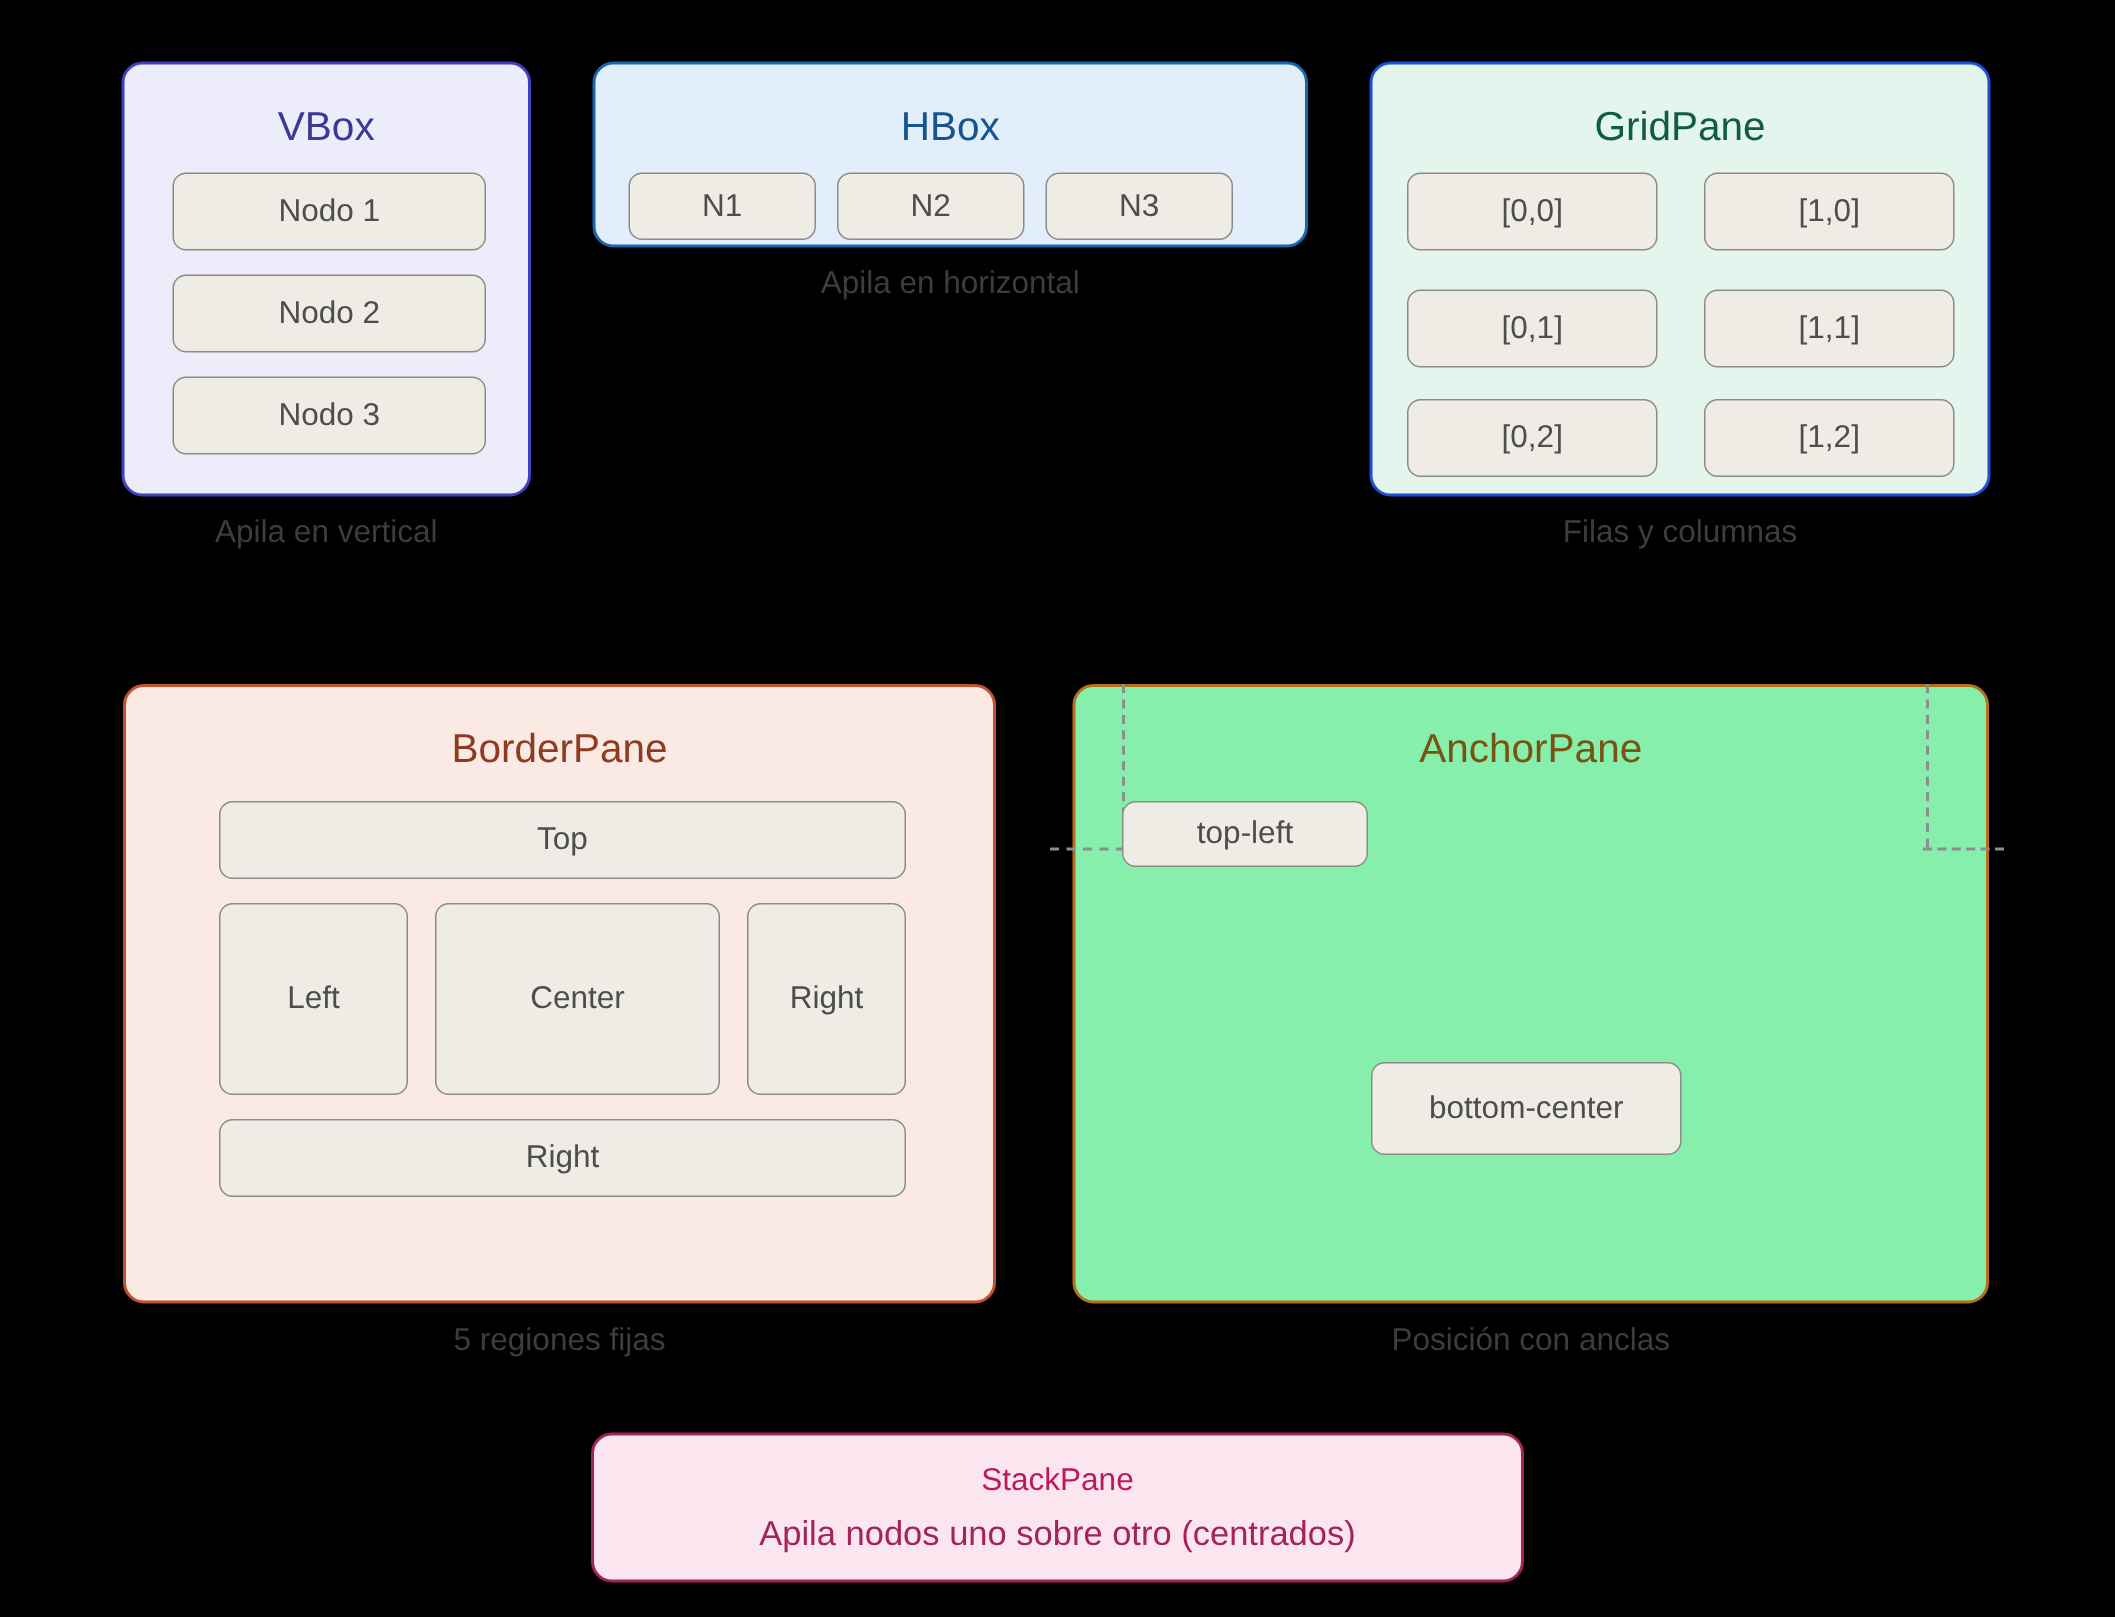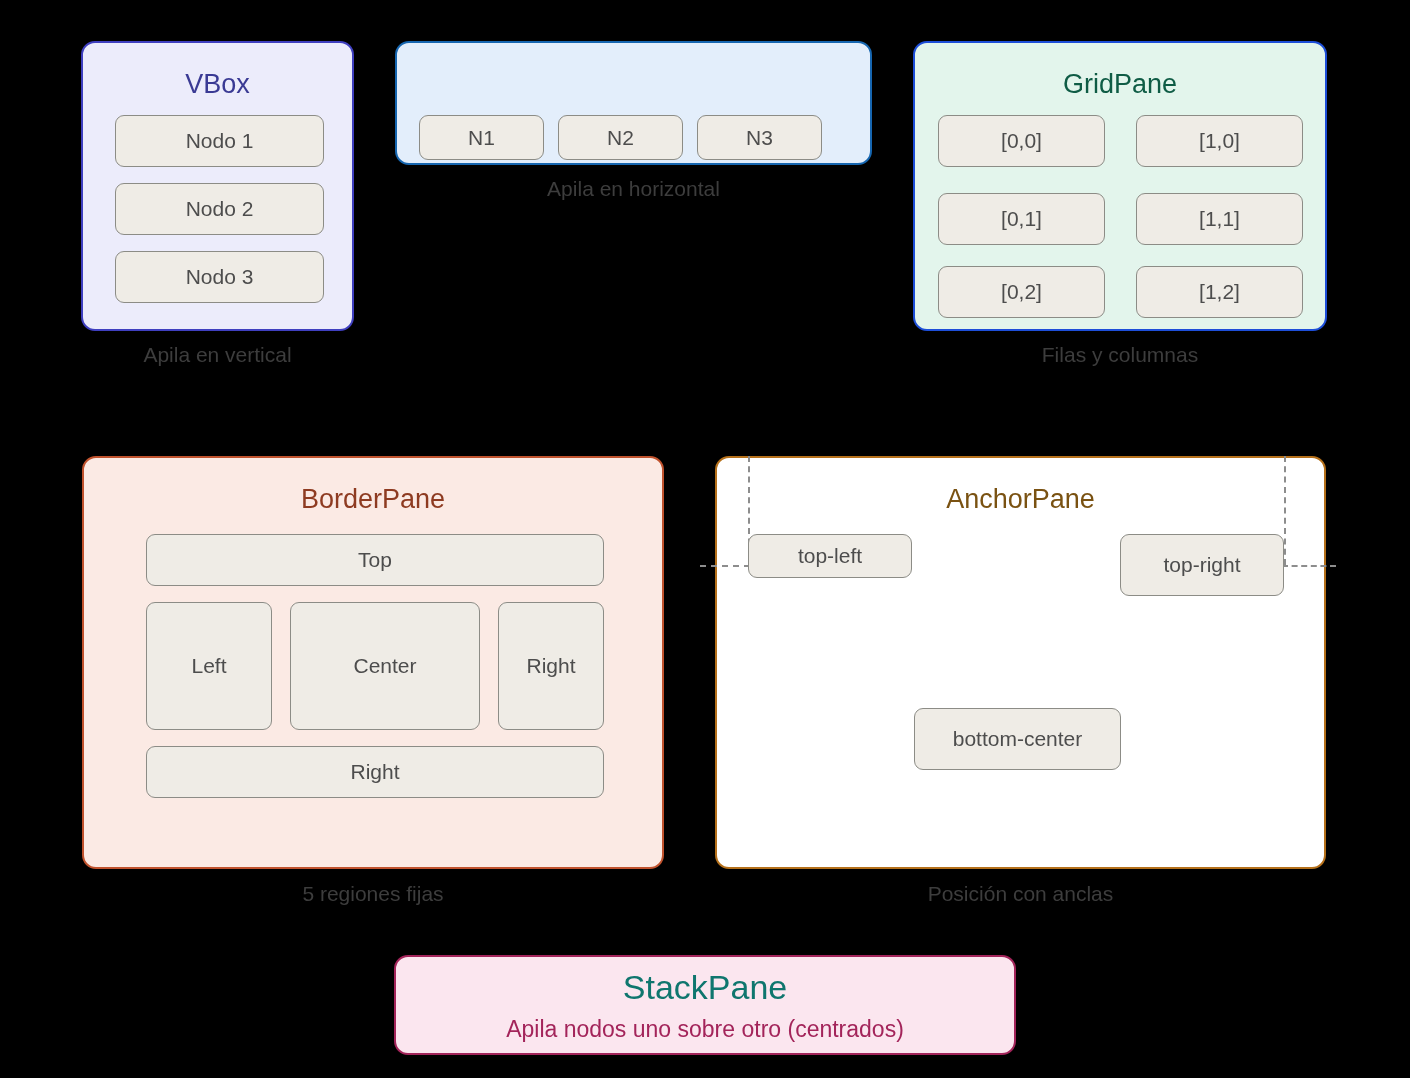--- a/index.html
+++ b/index.html
@@ -103,21 +103,21 @@
   #border-panel .panel-title { top: 28px; color: #8e3b21; }
   #bp-top   { left: 62px; top: 76px;  width: 458px; height: 52px; }
   #bp-left  { left: 62px; top: 144px; width: 126px; height: 128px; }
   #bp-center{ left: 206px; top: 144px; width: 190px; height: 128px; }
   #bp-right { left: 414px; top: 144px; width: 106px; height: 128px; }
   #bp-bottom{ left: 62px; top: 288px; width: 458px; height: 52px; }
 
   
   #anchor-panel {
     left: 715px; top: 456px; width: 611px; height: 413px;
-    background: #ffffff;
+    background: #86efac;
     border: 2px solid #b5701a;
     overflow: visible;
   }
   #anchor-panel .panel-title { top: 28px; color: #7a5212; }
   #ap-top-left    { left: 31px;  top: 76px;  width: 164px; height: 44px; }
   #ap-top-right   { left: 403px; top: 76px;  width: 164px; height: 62px; }
   #ap-bottom-center { left: 197px; top: 250px; width: 207px; height: 62px; }
 
   .guide-v {
     position: absolute;
@@ -138,22 +138,22 @@
   #stack-panel {
     left: 394px; top: 955px; width: 622px; height: 100px;
     background: #fbe6ef;
     border: 2px solid #a3245a;
     display: flex;
     flex-direction: column;
     align-items: center;
     justify-content: center;
   }
   #stack-title {
-    font-size: 34px;
-    color: #0f766e;
+    font-size: 21px;
+    color: #be185d;
     line-height: 1;
     margin-bottom: 14px;
     white-space: nowrap;
   }
   #stack-subtitle {
     font-size: 23px;
     color: #a3245a;
     line-height: 1;
     white-space: nowrap;
   }
@@ -170,20 +170,21 @@
 
 <div class="panel" id="vbox-panel">
   <div class="panel-title">VBox</div>
   <div class="chip" id="vbox-n1">Nodo 1</div>
   <div class="chip" id="vbox-n2">Nodo 2</div>
   <div class="chip" id="vbox-n3">Nodo 3</div>
 </div>
 <div class="caption" id="cap-vbox">Apila en vertical</div>
 
 <div class="panel" id="hbox-panel">
+  <div class="panel-title">HBox</div>
   <div class="chip" id="hbox-n1">N1</div>
   <div class="chip" id="hbox-n2">N2</div>
   <div class="chip" id="hbox-n3">N3</div>
 </div>
 <div class="caption" id="cap-hbox">Apila en horizontal</div>
 
 <div class="panel" id="grid-panel">
   <div class="panel-title">GridPane</div>
   <div class="chip grid-col0 grid-row0">[0,0]</div>
   <div class="chip grid-col1 grid-row0">[1,0]</div>
@@ -204,21 +205,20 @@
 </div>
 <div class="caption" id="cap-border">5 regiones fijas</div>
 
 <div class="panel" id="anchor-panel">
   <div class="panel-title">AnchorPane</div>
   <div class="guide-v" id="guide-v-left"></div>
   <div class="guide-v" id="guide-v-right"></div>
   <div class="guide-h" id="guide-h-left"></div>
   <div class="guide-h" id="guide-h-right"></div>
   <div class="chip" id="ap-top-left">top-left</div>
-  <div class="chip" id="ap-top-right">top-right</div>
   <div class="chip" id="ap-bottom-center">bottom-center</div>
 </div>
 <div class="caption" id="cap-anchor">Posición con anclas</div>
 
 <div class="panel" id="stack-panel">
   <div id="stack-title">StackPane</div>
   <div id="stack-subtitle">Apila nodos uno sobre otro (centrados)</div>
 </div>
 
 </body></html>

